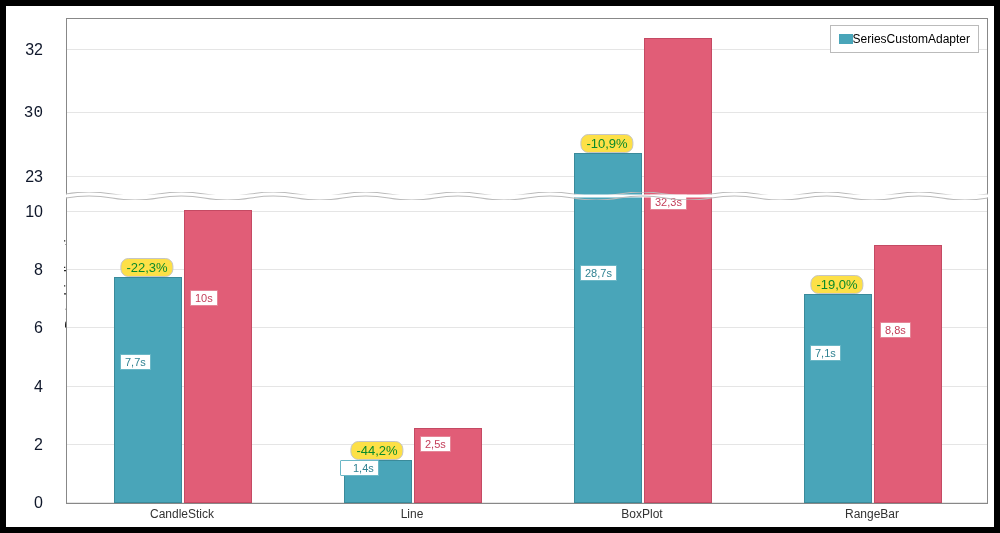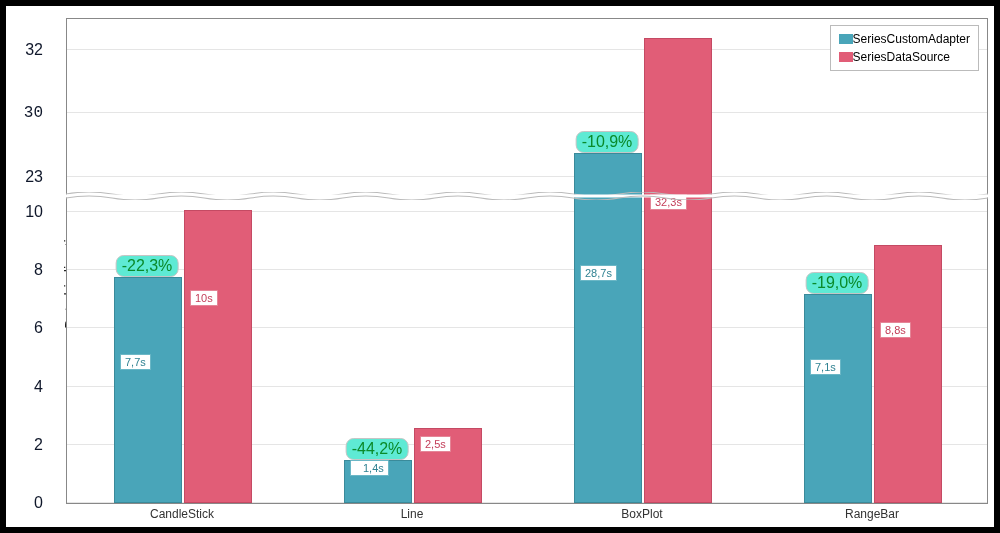--- a/index.html
+++ b/index.html
@@ -74,22 +74,22 @@
     font-size: 11px;
     padding: 1px 4px;
     border: 1px solid;
     border-radius: 1px;
     white-space: nowrap;
   }
   .val-label.teal { color: #2f8191; border-color: #6bb7c6; }
   .val-label.rose { color: #c33d58; border-color: #e48597; }
   .pct-label {
     position: absolute;
-    background: #5eead4;
-    font-size: 16px;
+    background: #fde047;
+    font-size: 13px;
     color: #0a8a2a;
     padding: 1px 5px;
     border: 1px solid #c5c5c5;
     border-radius: 8px;
     white-space: nowrap;
     transform: translate(-50%, -100%);
     margin-top: -3px;
   }
   .legend {
     position: absolute;
@@ -129,53 +129,49 @@
 <div class="frame">
   <div class="ylabel">Data binding time, s</div>
 
   <div class="plot" id="plot">
 
     <div class="legend">
       <div class="legend-row">
         <span class="swatch teal"></span>
         <span>SeriesCustomAdapter</span>
       </div>
-      <div class="legend-row">
-        <span class="swatch rose"></span>
-        <span>SeriesDataSource</span>
-      </div>
     </div>
 
     <div id="dyn">
         <div class="grid-y" style="bottom: 0px;"></div>
         <div class="grid-y" style="bottom: 58.2524px;"></div>
         <div class="grid-y" style="bottom: 116.505px;"></div>
         <div class="grid-y" style="bottom: 174.757px;"></div>
         <div class="grid-y" style="bottom: 233.01px;"></div>
         <div class="grid-y" style="bottom: 291.262px;"></div>
         <div class="grid-y" style="bottom: 325.909px;"></div>
         <div class="grid-y" style="bottom: 389.545px;"></div>
         <div class="grid-y" style="bottom: 453.182px;"></div>
         <div class="bar teal" style="left: 47px; width: 66px; height: 224.272px;"></div>
         <div class="val-label teal" style="left: 53px; bottom: 133px;">7,7s</div>
         <div class="bar rose" style="left: 117px; width: 66px; height: 291.262px;"></div>
         <div class="val-label rose" style="left: 123px; bottom: 197px; text-align: right;">10s</div>
         <div class="pct-label" style="left: 80px; bottom: 224.272px; transform: translate(-50%, 0px); margin-bottom: 2px;">-22,3%</div>
         <div class="bar teal" style="left: 277px; width: 66px; height: 40.7767px;"></div>
-        <div class="val-label teal" style="left: 283px; bottom: 26.7767px; padding-left: 12px;">1,4s</div>
+        <div class="val-label teal" style="left: 273px; bottom: 26.7767px; padding-left: 12px;">1,4s</div>
         <div class="bar rose" style="left: 347px; width: 66px; height: 72.8155px;"></div>
         <div class="val-label rose" style="left: 353px; bottom: 51.1456px;">2,5s</div>
         <div class="pct-label" style="left: 310px; bottom: 40.7767px; transform: translate(-50%, 0px); margin-bottom: 2px;">-44,2%</div>
         <div class="bar teal" style="left: 507px; width: 66px; height: 348.182px;"></div>
         <div class="val-label teal" style="left: 513px; bottom: 221.873px;">28,7s</div>
         <div class="bar rose" style="left: 577px; width: 66px; height: 462.727px;"></div>
         <div class="val-label rose" style="left: 583px; bottom: 292.891px;">32,3s</div>
         <div class="pct-label" style="left: 540px; bottom: 348.182px; transform: translate(-50%, 0px); margin-bottom: 2px;">-10,9%</div>
         <div class="bar teal" style="left: 737px; width: 66px; height: 206.796px;"></div>
-        <div class="val-label teal" style="left: 743px; bottom: 128px;">7,1s</div>
+        <div class="val-label teal" style="left: 743px; bottom: 142px;">7,1s</div>
         <div class="bar rose" style="left: 807px; width: 66px; height: 256.311px;"></div>
         <div class="val-label rose" style="left: 813px; bottom: 164.913px;">8,8s</div>
         <div class="pct-label" style="left: 770px; bottom: 206.796px; transform: translate(-50%, 0px); margin-bottom: 2px;">-19,0%</div>
       </div>
 
     <div class="break-line" id="break" style="bottom: 303px;">
       <svg viewBox="0 0 920 8" preserveAspectRatio="none">
         <path d="M0 2 Q 23 -2 46 2 T 92 2 T 138 2 T 184 2 T 230 2 T 276 2 T 322 2 T 368 2 T 414 2 T 460 2 T 506 2 T 552 2 T 598 2 T 644 2 T 690 2 T 736 2 T 782 2 T 828 2 T 874 2 T 920 2" fill="none" stroke="#bbb" stroke-width="1"></path>
         <rect x="0" y="2.5" width="920" height="3" fill="#fff"></rect>
         <path d="M0 6 Q 23 2 46 6 T 92 6 T 138 6 T 184 6 T 230 6 T 276 6 T 322 6 T 368 6 T 414 6 T 460 6 T 506 6 T 552 6 T 598 6 T 644 6 T 690 6 T 736 6 T 782 6 T 828 6 T 874 6 T 920 6" fill="none" stroke="#bbb" stroke-width="1"></path>

